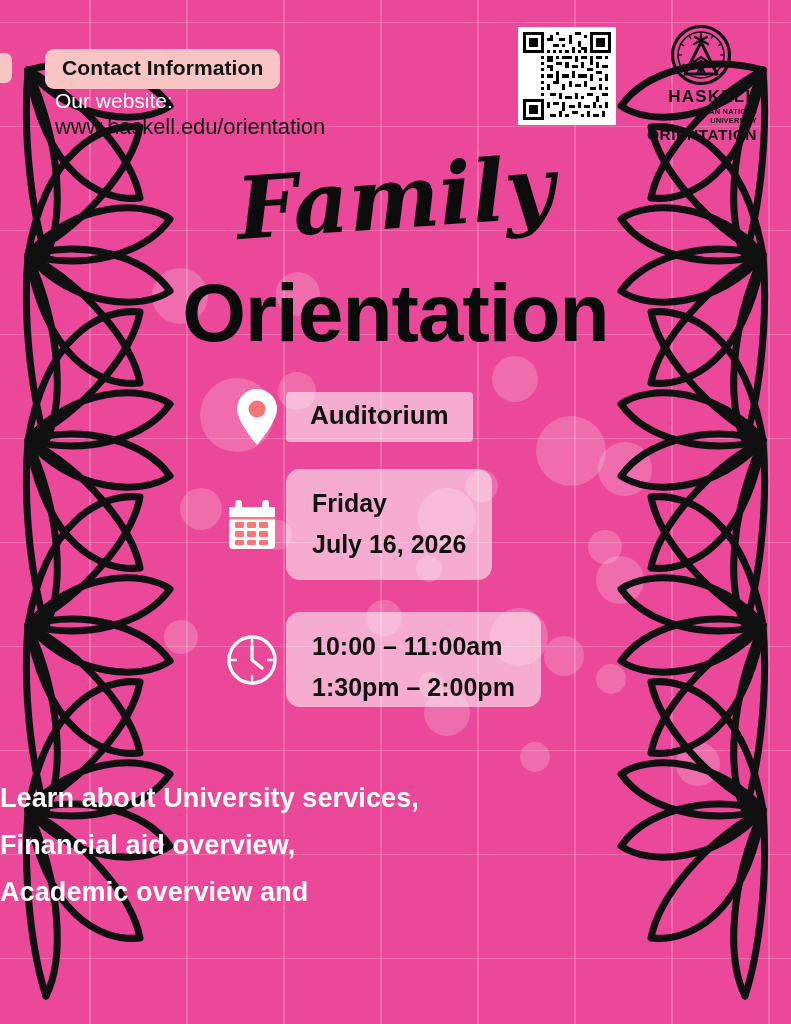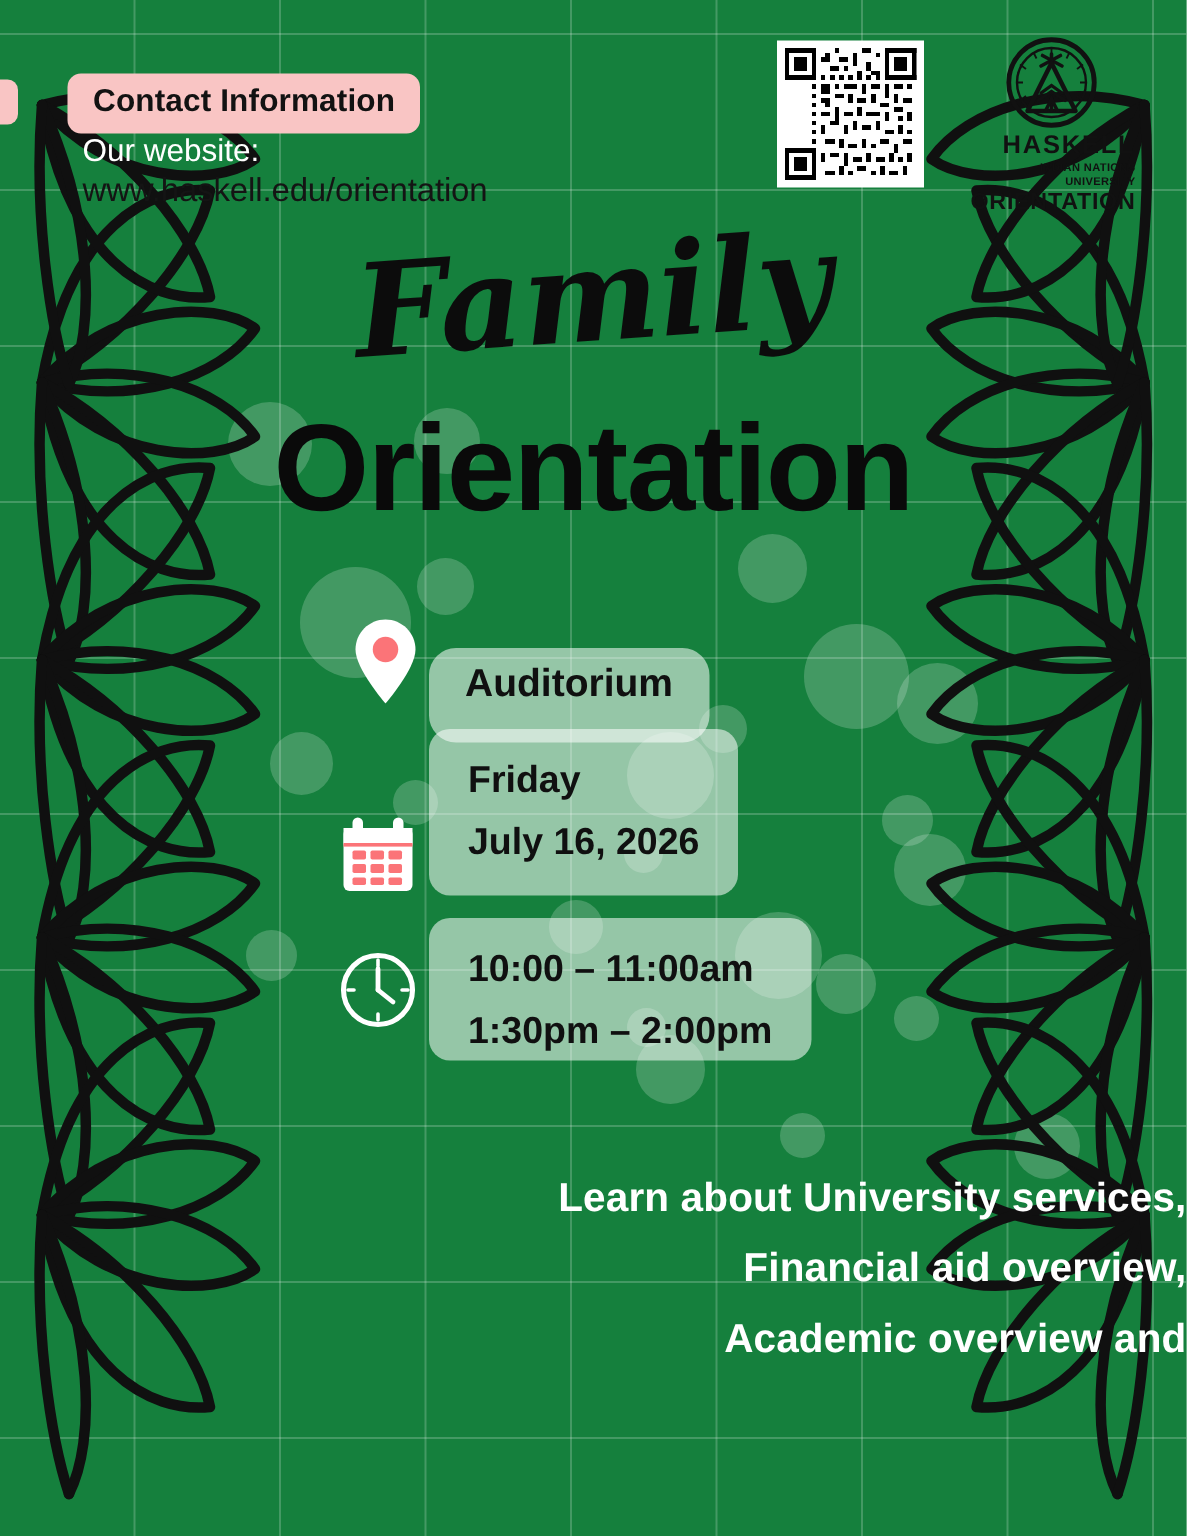--- a/index.html
+++ b/index.html
@@ -4,21 +4,21 @@
 <style>
   * { margin:0; padding:0; box-sizing:border-box; }
   html, body {
     width:791px; height:1024px;
     font-family:"Liberation Sans", sans-serif;
     overflow:hidden;
   }
   #poster {
     position:relative;
     width:791px; height:1024px;
-    background:#15803d;
+    background:#ec4899;
     overflow:hidden;
   }
 
   
   #bg-grid {
     position:absolute; inset:0;
     background-image:
       linear-gradient(to right, rgba(255,255,255,.20) 1.5px, transparent 1.5px),
       linear-gradient(to bottom, rgba(255,255,255,.20) 1.5px, transparent 1.5px);
     background-size:97px 104px;
@@ -114,44 +114,43 @@
   .info-icon { flex:0 0 auto; display:flex; align-items:center; justify-content:center; }
   .info-pill {
     background:rgba(255,255,255,.55);
     border-radius:14px;
     color:#101010; font-weight:700;
   }
 
   #row-location { left:228px; top:388px; }
   #row-location .info-icon { width:58px; }
   #row-location .info-pill {
-    padding:9px 24px 25px 24px;
+    padding:9px 24px 12px 24px;
     font-size:26px; line-height:1.1;
-    border-radius:18px;
-    margin-top:44px;
-  }
-
-  #row-date { left:218px; top:486px;align-items:flex-end; }
+    border-radius:4px;
+  }
+
+  #row-date { left:218px; top:469px; }
   #row-date .info-icon { width:68px; }
   #row-date .info-pill {
     padding:14px 26px 16px 26px;
     font-size:25px; line-height:1.62;
   }
 
   #row-time { left:218px; top:612px; }
   #row-time .info-icon { width:68px; }
   #row-time .info-pill {
     padding:14px 26px 0 26px;
     font-size:25px; line-height:1.62;
   }
 
   
   #footer-lines {
     position:absolute; left:0; right:0; top:775px;
-    text-align:right;
+    text-align:left;
     color:#ffffff; font-weight:700;
     font-size:27px; line-height:47px;
     letter-spacing:.1px;
   }
   #footer-lines span { display:block; }
 </style>
 </head>
 <body>
 
 <div id="poster">

